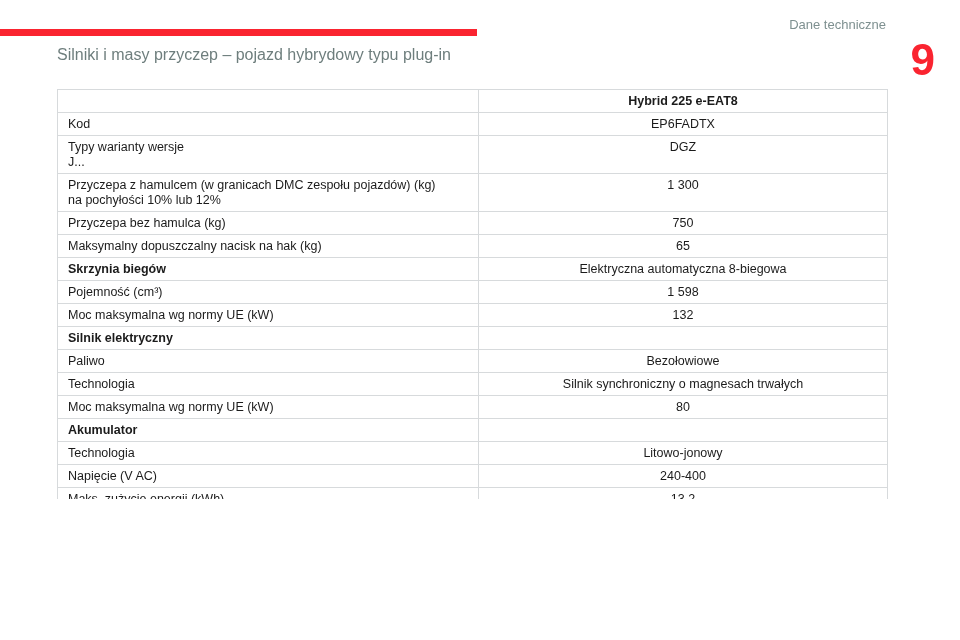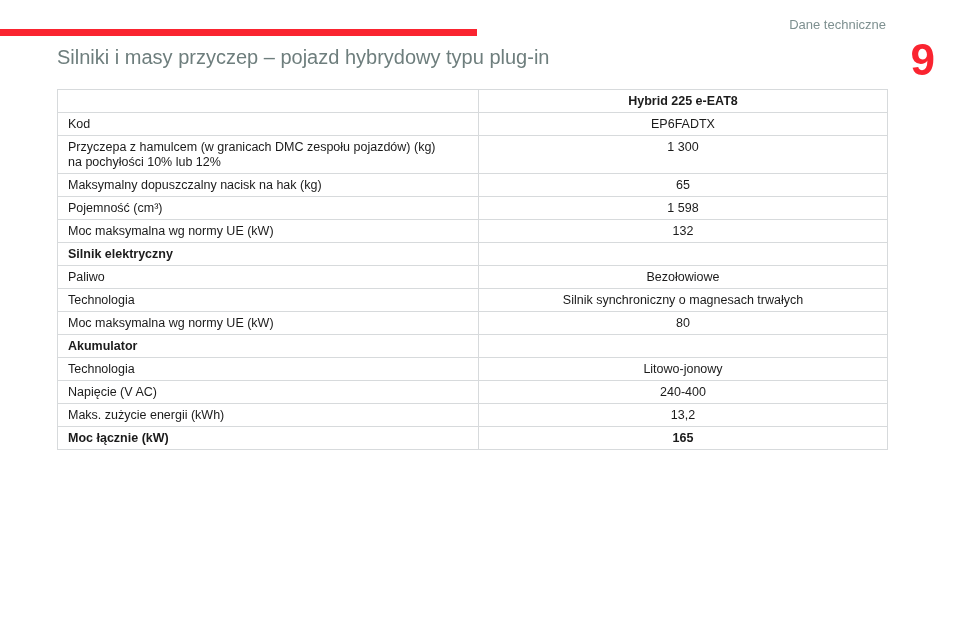--- a/index.html
+++ b/index.html
@@ -37,21 +37,21 @@
     font-size: 44px;
     line-height: 48px;
     font-weight: bold;
     color: #fa2430;
   }
   .page-title {
     position: absolute;
     left: 57px;
     top: 46px;
     margin: 0;
-    font-size: 20px;
+    font-size: 16px;
     font-weight: 400;
     color: #6e7e7d;
   }
   table.spec-table {
     position: absolute;
     left: 57px;
     top: 89px;
     width: 830px;
     border-collapse: collapse;
     table-layout: fixed;
@@ -114,30 +114,49 @@
     </thead>
     <tbody>
         <tr>
           <td class="label-cell">
             <div>Kod</div>
           </td>
           <td class="value-cell">EP6FADTX</td>
         </tr>
         <tr>
           <td class="label-cell">
+            <div>Typy warianty wersje</div>
+            <div>J...</div>
+          </td>
+          <td class="value-cell">DGZ</td>
+        </tr>
+        <tr>
+          <td class="label-cell">
             <div>Przyczepa z hamulcem (w granicach DMC zespołu pojazdów) (kg)</div>
             <div>na pochyłości 10% lub 12%</div>
           </td>
           <td class="value-cell">1 300</td>
         </tr>
         <tr>
           <td class="label-cell">
+            <div>Przyczepa bez hamulca (kg)</div>
+          </td>
+          <td class="value-cell">750</td>
+        </tr>
+        <tr>
+          <td class="label-cell">
             <div>Maksymalny dopuszczalny nacisk na hak (kg)</div>
           </td>
           <td class="value-cell">65</td>
+        </tr>
+        <tr>
+          <td class="label-cell bold">
+            <div>Skrzynia biegów</div>
+          </td>
+          <td class="value-cell">Elektryczna automatyczna 8-biegowa</td>
         </tr>
         <tr>
           <td class="label-cell">
             <div>Pojemność (cm³)</div>
           </td>
           <td class="value-cell">1 598</td>
         </tr>
         <tr>
           <td class="label-cell">
             <div>Moc maksymalna wg normy UE (kW)</div>

